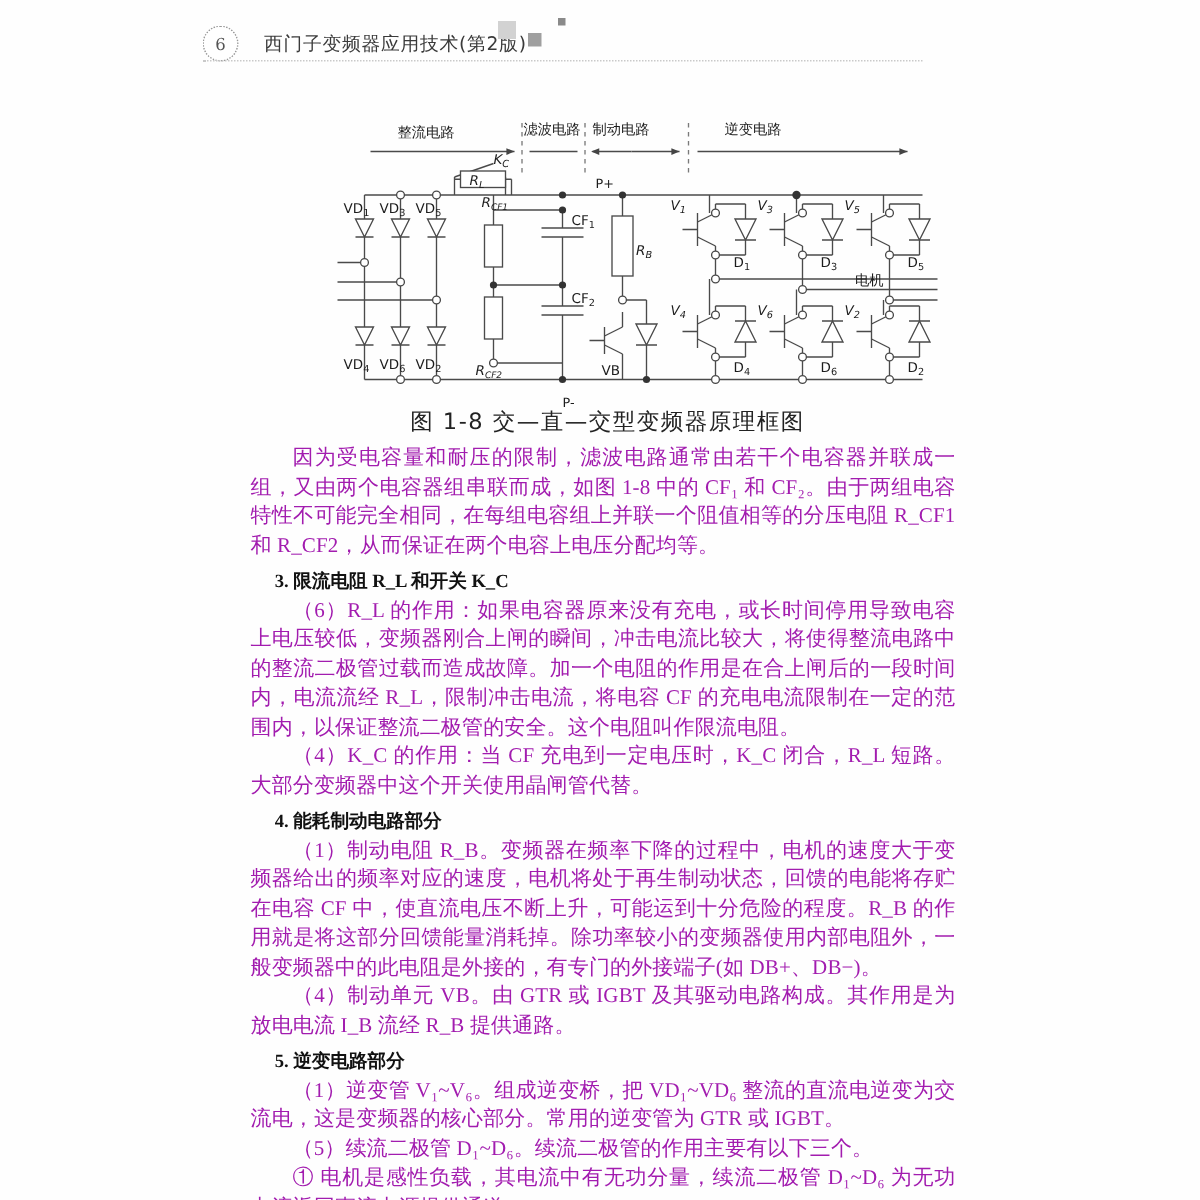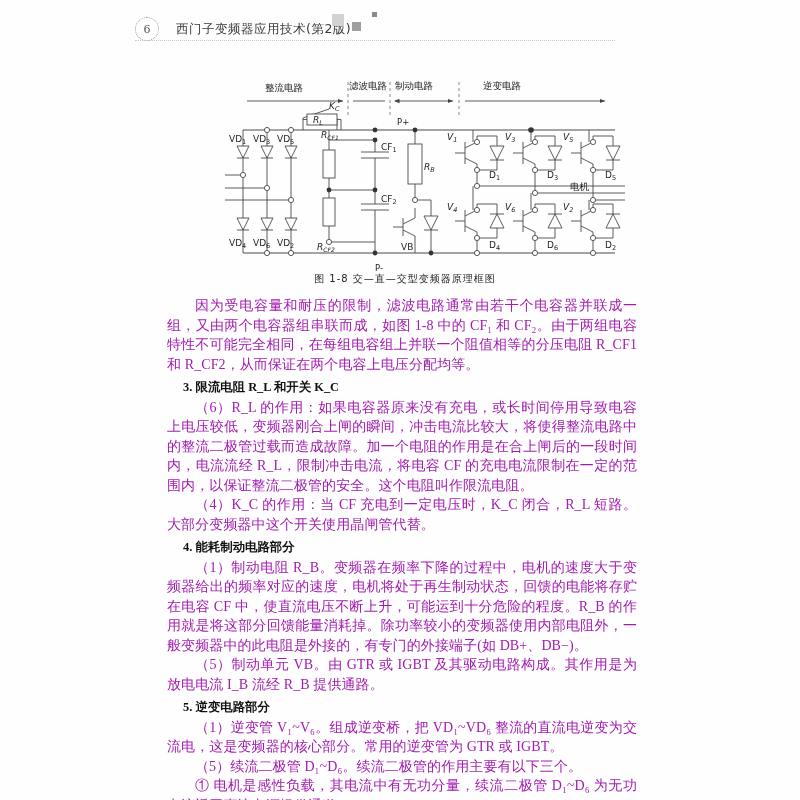--- a/index.html
+++ b/index.html
@@ -49,21 +49,21 @@
   .deco.d3{left:372px;top:12px;width:5px;height:5px;background:#8a8a8a;}
 
   
   .figure{
     position:absolute;left:225px;top:78px;width:405px;height:205px;text-align:right;
   }
   .fig-svg{display:block;}
   .fig-caption{
     position:absolute;left:165px;top:272px;width:480px;
     text-align:center;
-    font-size:10px;
+    font-size:15px;
     color:#222;
     font-family:"DejaVu Sans","Liberation Sans",sans-serif;
     letter-spacing:1px;
   }
 
   
   .body{
     position:absolute;left:167px;top:296px;width:470px;
   }
   p.para{
@@ -382,20 +382,20 @@
 
   <div class="fig-caption">图 1-8   交—直—交型变频器原理框图</div>
 
   <div class="body">
     <p class="para indent">因为受电容量和耐压的限制，滤波电路通常由若干个电容器并联成一组，又由两个电容器组串联而成，如图 1-8 中的 CF₁ 和 CF₂。由于两组电容特性不可能完全相同，在每组电容组上并联一个阻值相等的分压电阻 R_CF1 和 R_CF2，从而保证在两个电容上电压分配均等。</p>
     <h4 class="sec">3. 限流电阻 R_L 和开关 K_C</h4>
     <p class="para indent">（6）R_L 的作用：如果电容器原来没有充电，或长时间停用导致电容上电压较低，变频器刚合上闸的瞬间，冲击电流比较大，将使得整流电路中的整流二极管过载而造成故障。加一个电阻的作用是在合上闸后的一段时间内，电流流经 R_L，限制冲击电流，将电容 CF 的充电电流限制在一定的范围内，以保证整流二极管的安全。这个电阻叫作限流电阻。</p>
     <p class="para indent">（4）K_C 的作用：当 CF 充电到一定电压时，K_C 闭合，R_L 短路。大部分变频器中这个开关使用晶闸管代替。</p>
     <h4 class="sec">4. 能耗制动电路部分</h4>
     <p class="para indent">（1）制动电阻 R_B。变频器在频率下降的过程中，电机的速度大于变频器给出的频率对应的速度，电机将处于再生制动状态，回馈的电能将存贮在电容 CF 中，使直流电压不断上升，可能运到十分危险的程度。R_B 的作用就是将这部分回馈能量消耗掉。除功率较小的变频器使用内部电阻外，一般变频器中的此电阻是外接的，有专门的外接端子(如 DB+、DB−)。</p>
-    <p class="para indent">（5）制动单元 VB。由 GTR 或 IGBT 及其驱动电路构成。其作用是为放电电流 I_B 流经 R_B 提供通路。</p>
+    <p class="para indent">（4）制动单元 VB。由 GTR 或 IGBT 及其驱动电路构成。其作用是为放电电流 I_B 流经 R_B 提供通路。</p>
     <h4 class="sec">5. 逆变电路部分</h4>
     <p class="para indent">（1）逆变管 V₁~V₆。组成逆变桥，把 VD₁~VD₆ 整流的直流电逆变为交流电，这是变频器的核心部分。常用的逆变管为 GTR 或 IGBT。</p>
     <p class="para indent">（5）续流二极管 D₁~D₆。续流二极管的作用主要有以下三个。</p>
     <p class="para indent">① 电机是感性负载，其电流中有无功分量，续流二极管 D₁~D₆ 为无功电流返回直流电源提供通道。</p>
   </div>
 
 </div>
 
 </body></html>

